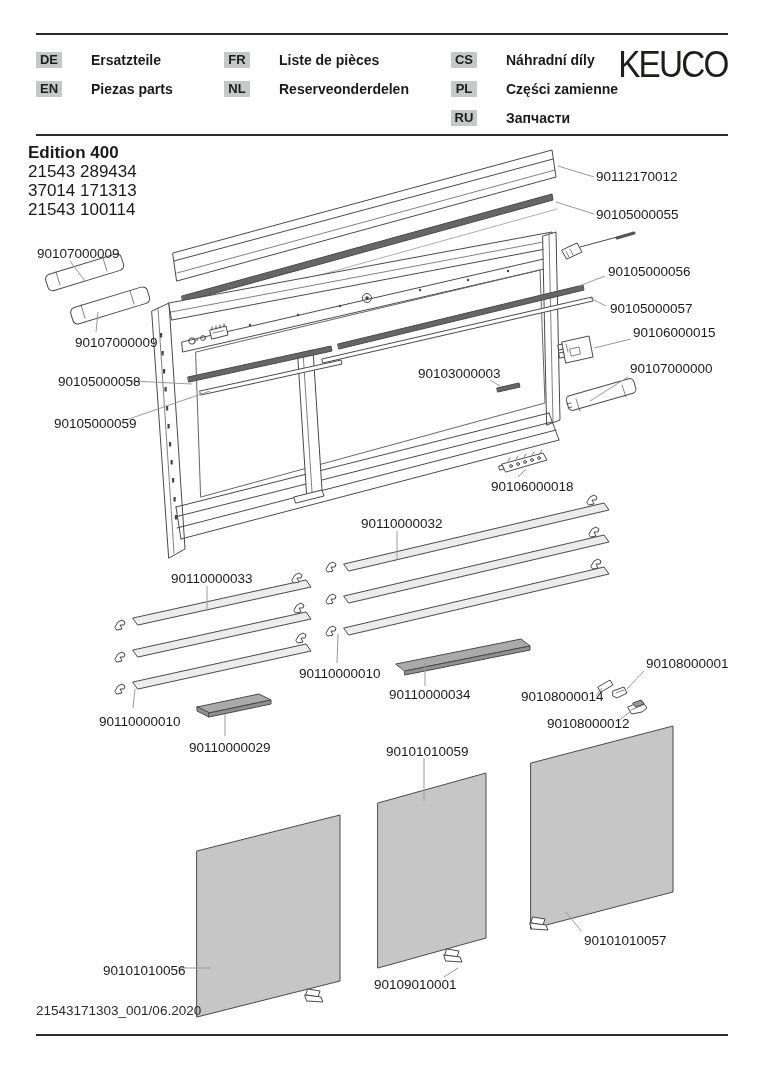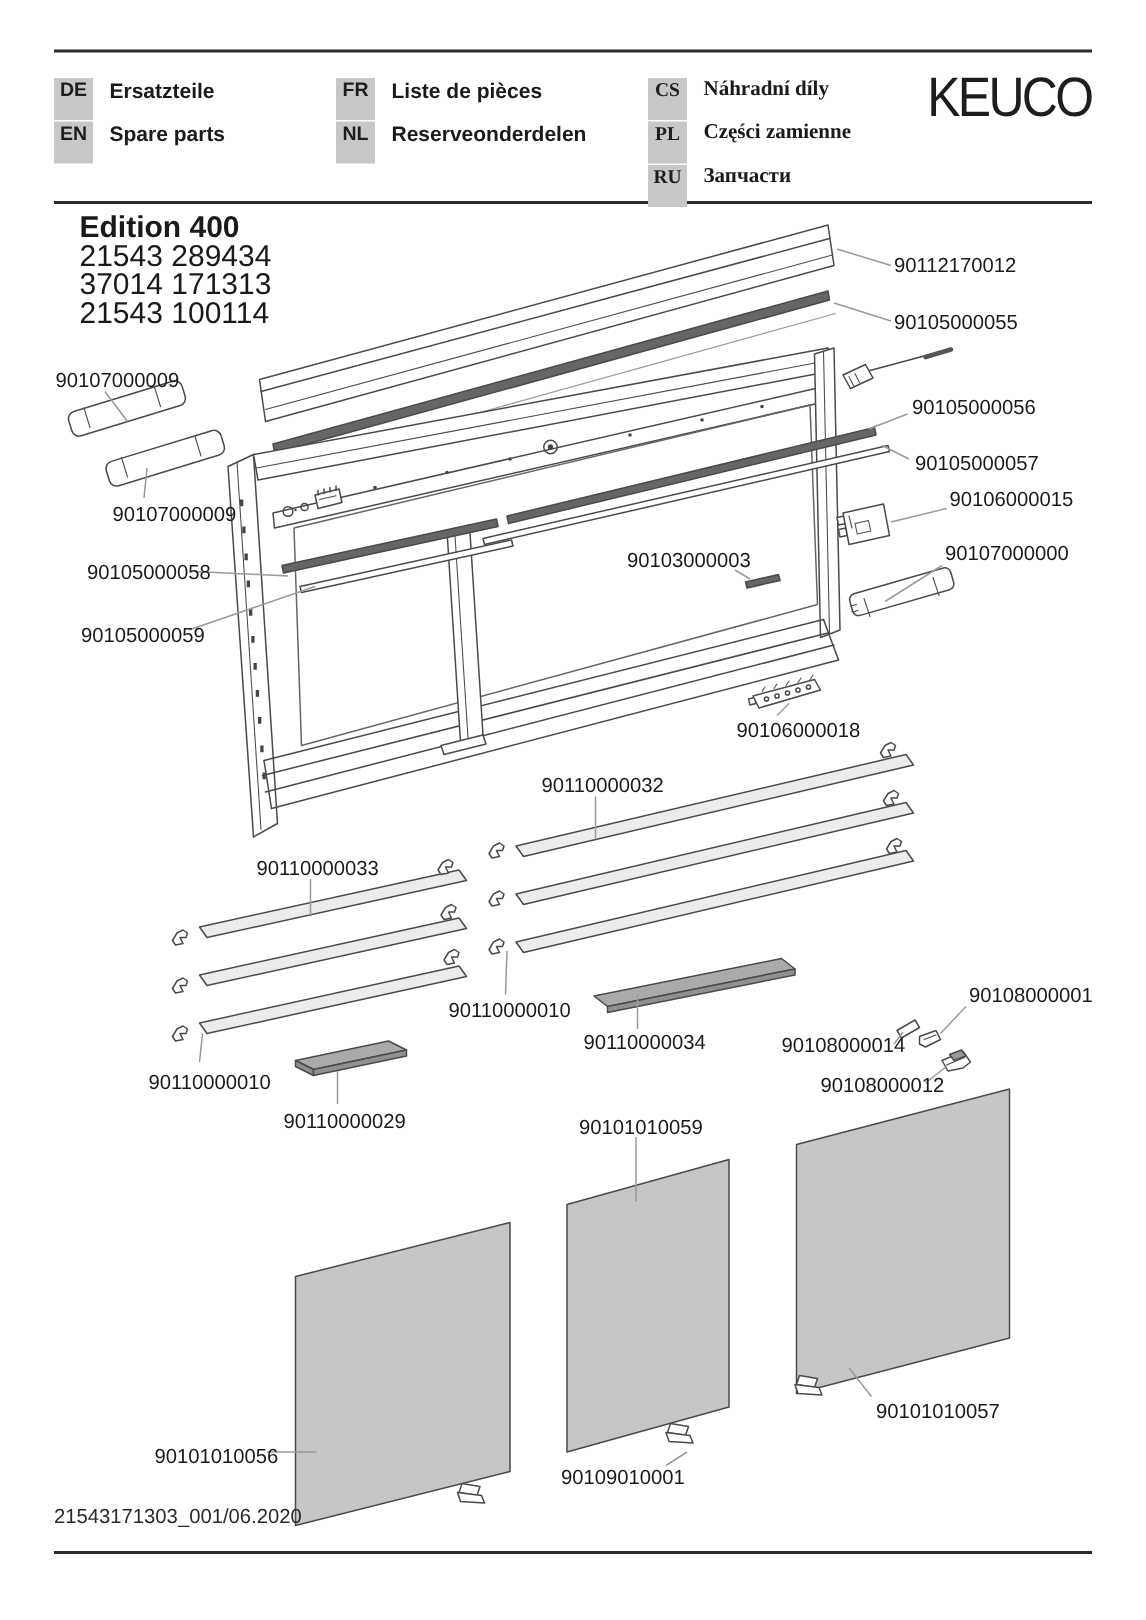--- a/index.html
+++ b/index.html
@@ -3,28 +3,28 @@
 <meta charset="utf-8">
 <style>
   html,body{margin:0;padding:0;background:#e8e8e8;}
   .page{position:relative;width:764px;height:1080px;background:#ffffff;
         font-family:"Liberation Sans", sans-serif;color:#1a1a1a;overflow:hidden;margin:0 auto;}
   .rule{position:absolute;left:36px;width:692px;background:#2b2b2b;}
   .rule.r1{top:33px;height:2px;}
   .rule.r2{top:134px;height:2px;}
   .rule.r3{top:1034px;height:2px;}
   .lang-col{position:absolute;top:52px;}
-  .lang-col.c1{left:36px;}  .lang-col.c2{left:224px;}  .lang-col.c3{left:432px;font-family:Liberation Serif, serif;}
+  .lang-col.c1{left:36px;}  .lang-col.c2{left:224px;}  .lang-col.c3{left:451px;}
   .lang-row{height:29px;display:flex;align-items:flex-start;}
-  .lang-badge{display:inline-block;width:26px;height:28px;background:#c6c8c7;color:#1d1d1b;
+  .lang-badge{display:inline-block;width:26px;height:16px;background:#c6c8c7;color:#1d1d1b;
               font-weight:bold;font-size:13px;line-height:16px;text-align:center;}
-  .lang-label{margin-left:11px;font-weight:bold;font-size:14px;line-height:16px;white-space:nowrap;}
+  .lang-label{margin-left:29px;font-weight:bold;font-size:14px;line-height:16px;white-space:nowrap;}
   .brand{position:absolute;top:44px;right:36px;font-size:37px;letter-spacing:-2px;
          transform:scaleX(0.9);transform-origin:100% 50%;color:#1d1d1b;}
-  .product{position:absolute;left:53px;top:143px;font-size:20px;line-height:19px;}
+  .product{position:absolute;left:28px;top:143px;font-size:17px;line-height:19px;}
   .product .series{font-weight:bold;}
   .footer{position:absolute;left:36px;top:1003px;font-size:13.5px;color:#2a2a2a;}
   svg text{font-family:"Liberation Sans", sans-serif;font-size:13.5px;fill:#1a1a1a;}
   svg{position:absolute;left:0;top:0;}
 </style>
 </head>
 <body>
 
 <div class="page">
 
@@ -32,21 +32,21 @@
   <div class="rule r2"></div>
   <div class="rule r3"></div>
 
   <div class="lang-col c1">
     <div class="lang-row">
       <span class="lang-badge">DE</span>
       <span class="lang-label">Ersatzteile</span>
       </div>
     <div class="lang-row">
       <span class="lang-badge">EN</span>
-      <span class="lang-label">Spare parts</span>
+      <span class="lang-label">Piezas parts</span>
       </div>
   </div>
   <div class="lang-col c2">
     <div class="lang-row">
       <span class="lang-badge">FR</span>
       <span class="lang-label">Liste de pièces</span>
       </div>
     <div class="lang-row">
       <span class="lang-badge">NL</span>
       <span class="lang-label">Reserveonderdelen</span>

